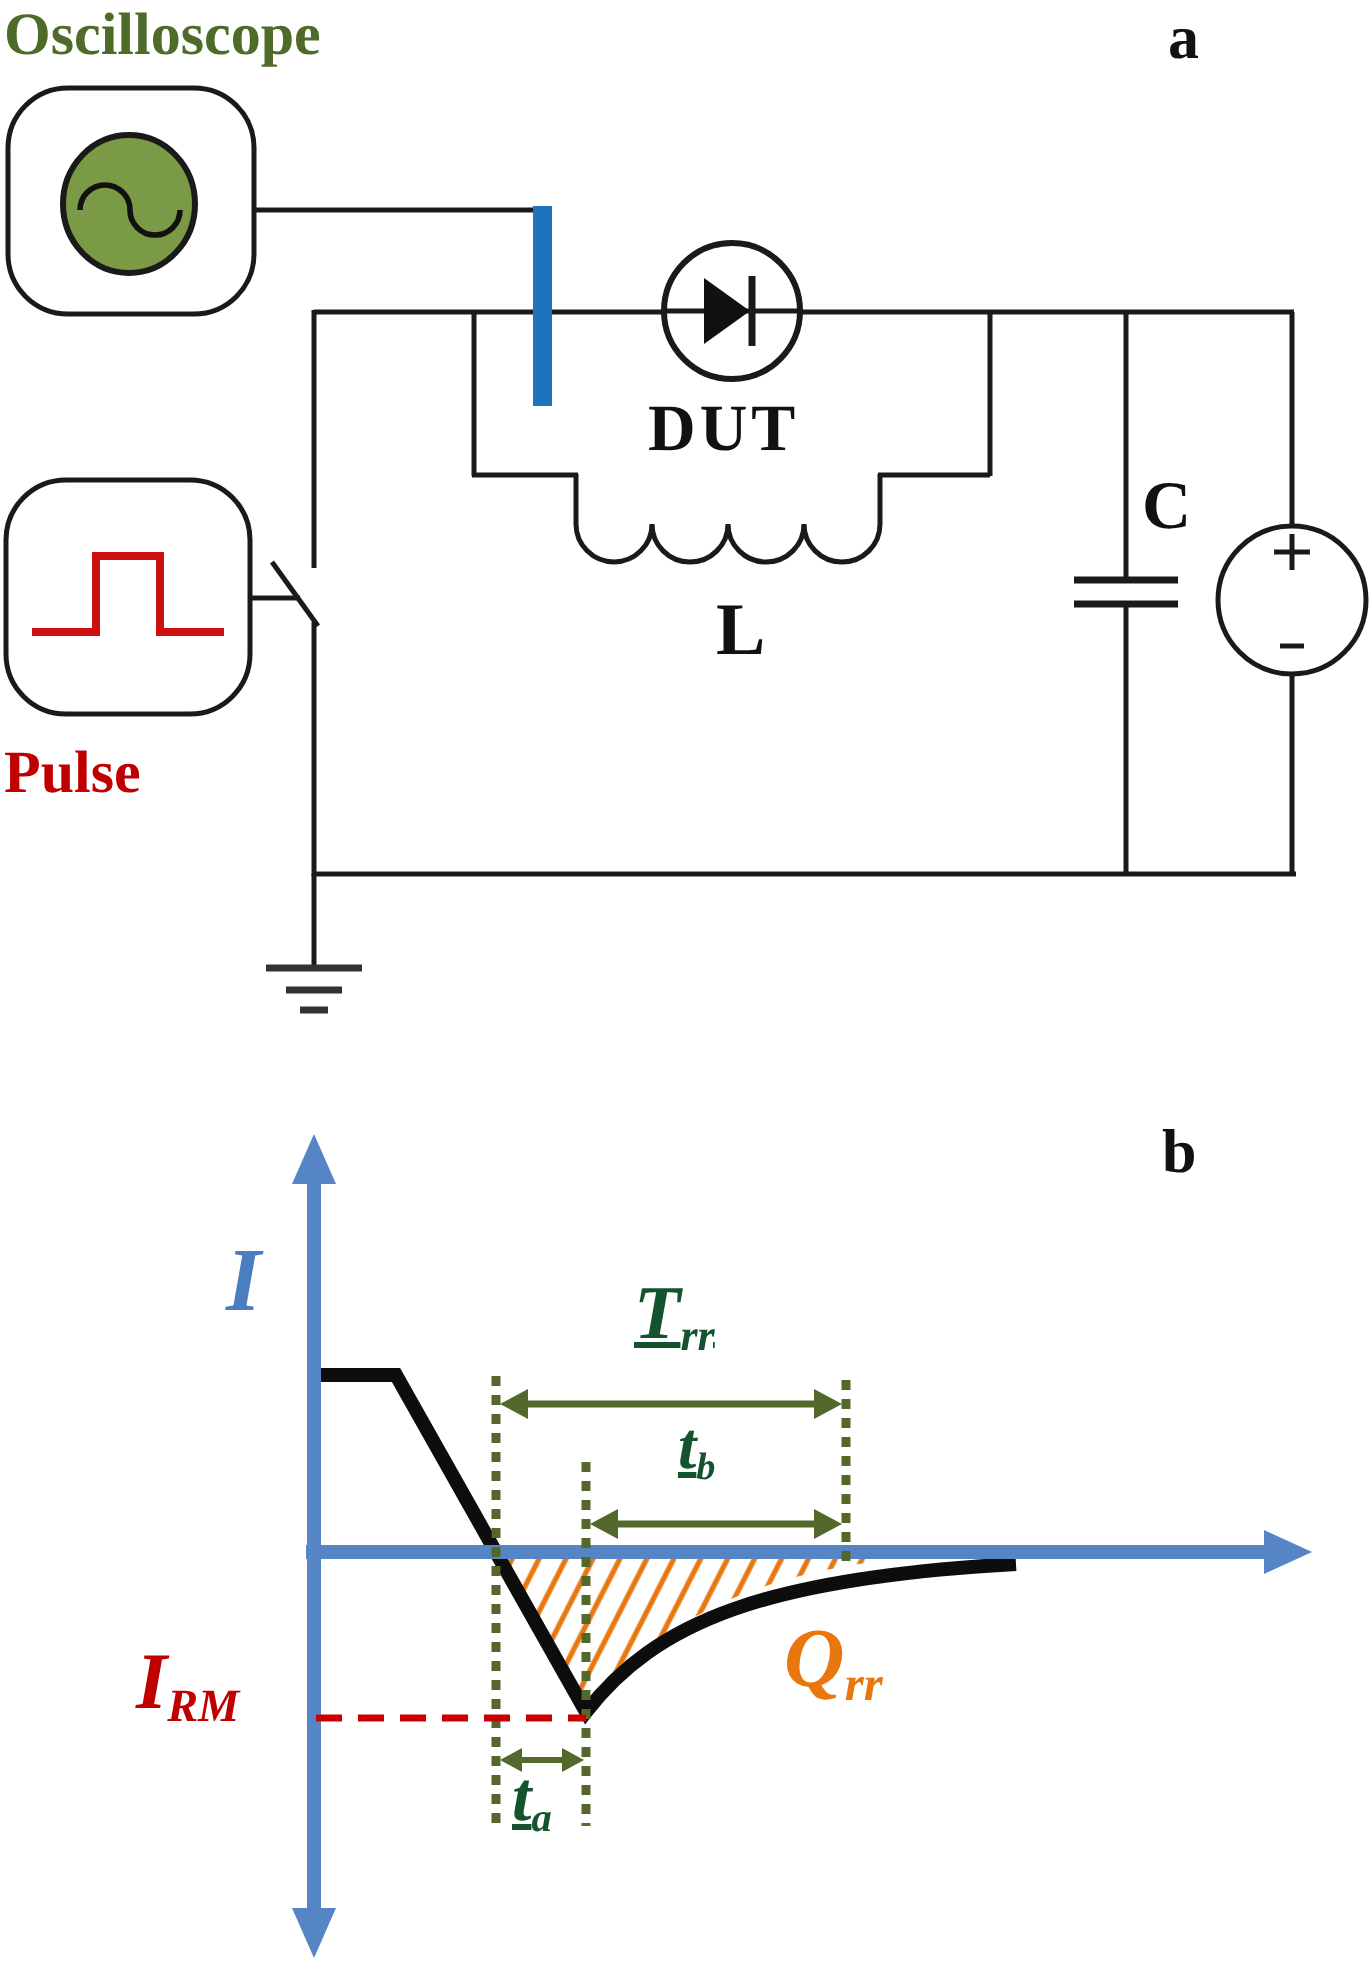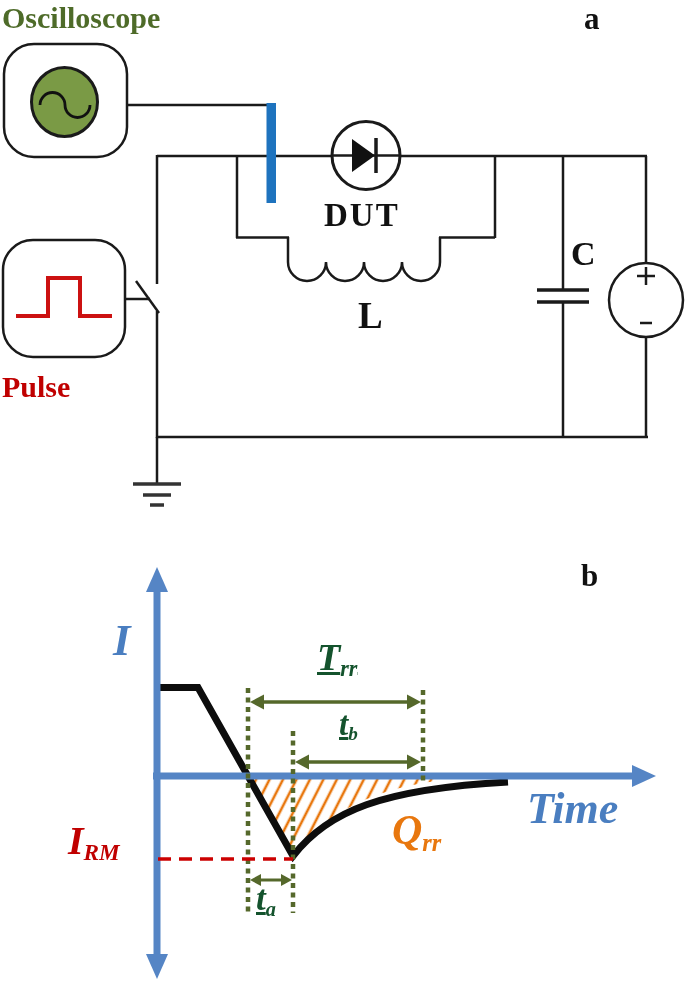--- a/index.html
+++ b/index.html
@@ -143,21 +143,20 @@
   <div class="lbl serif black" style="left:571px;top:236px;font-size:34px;">C</div>
 
   <div class="lbl serif red pg-line" style="left:2px;top:366px;font-size:30px;">
     <div>Pulse</div>
   </div>
 
   <div class="lbl serif black" style="left:581px;top:560px;font-size:31px;">b</div>
 
   <div class="lbl serif it blue-axis" style="left:113px;top:617px;font-size:45px;">I</div>
 
-  <div class="lbl serif it blue-axis" style="left:527px;top:786px;font-size:44px;">Time</div>
 
   <div class="lbl serif it olive2" style="left:317px;top:638px;font-size:38px;">
     <span>T</span><span class="sub">rr</span>
   </div>
 
   <div class="lbl serif it olive2" style="left:339px;top:707px;font-size:33px;text-align:center;">
     <span>t</span><span class="sub">b</span>
   </div>
 
   <div class="lbl serif it olive2" style="left:256px;top:881px;font-size:35px;">

